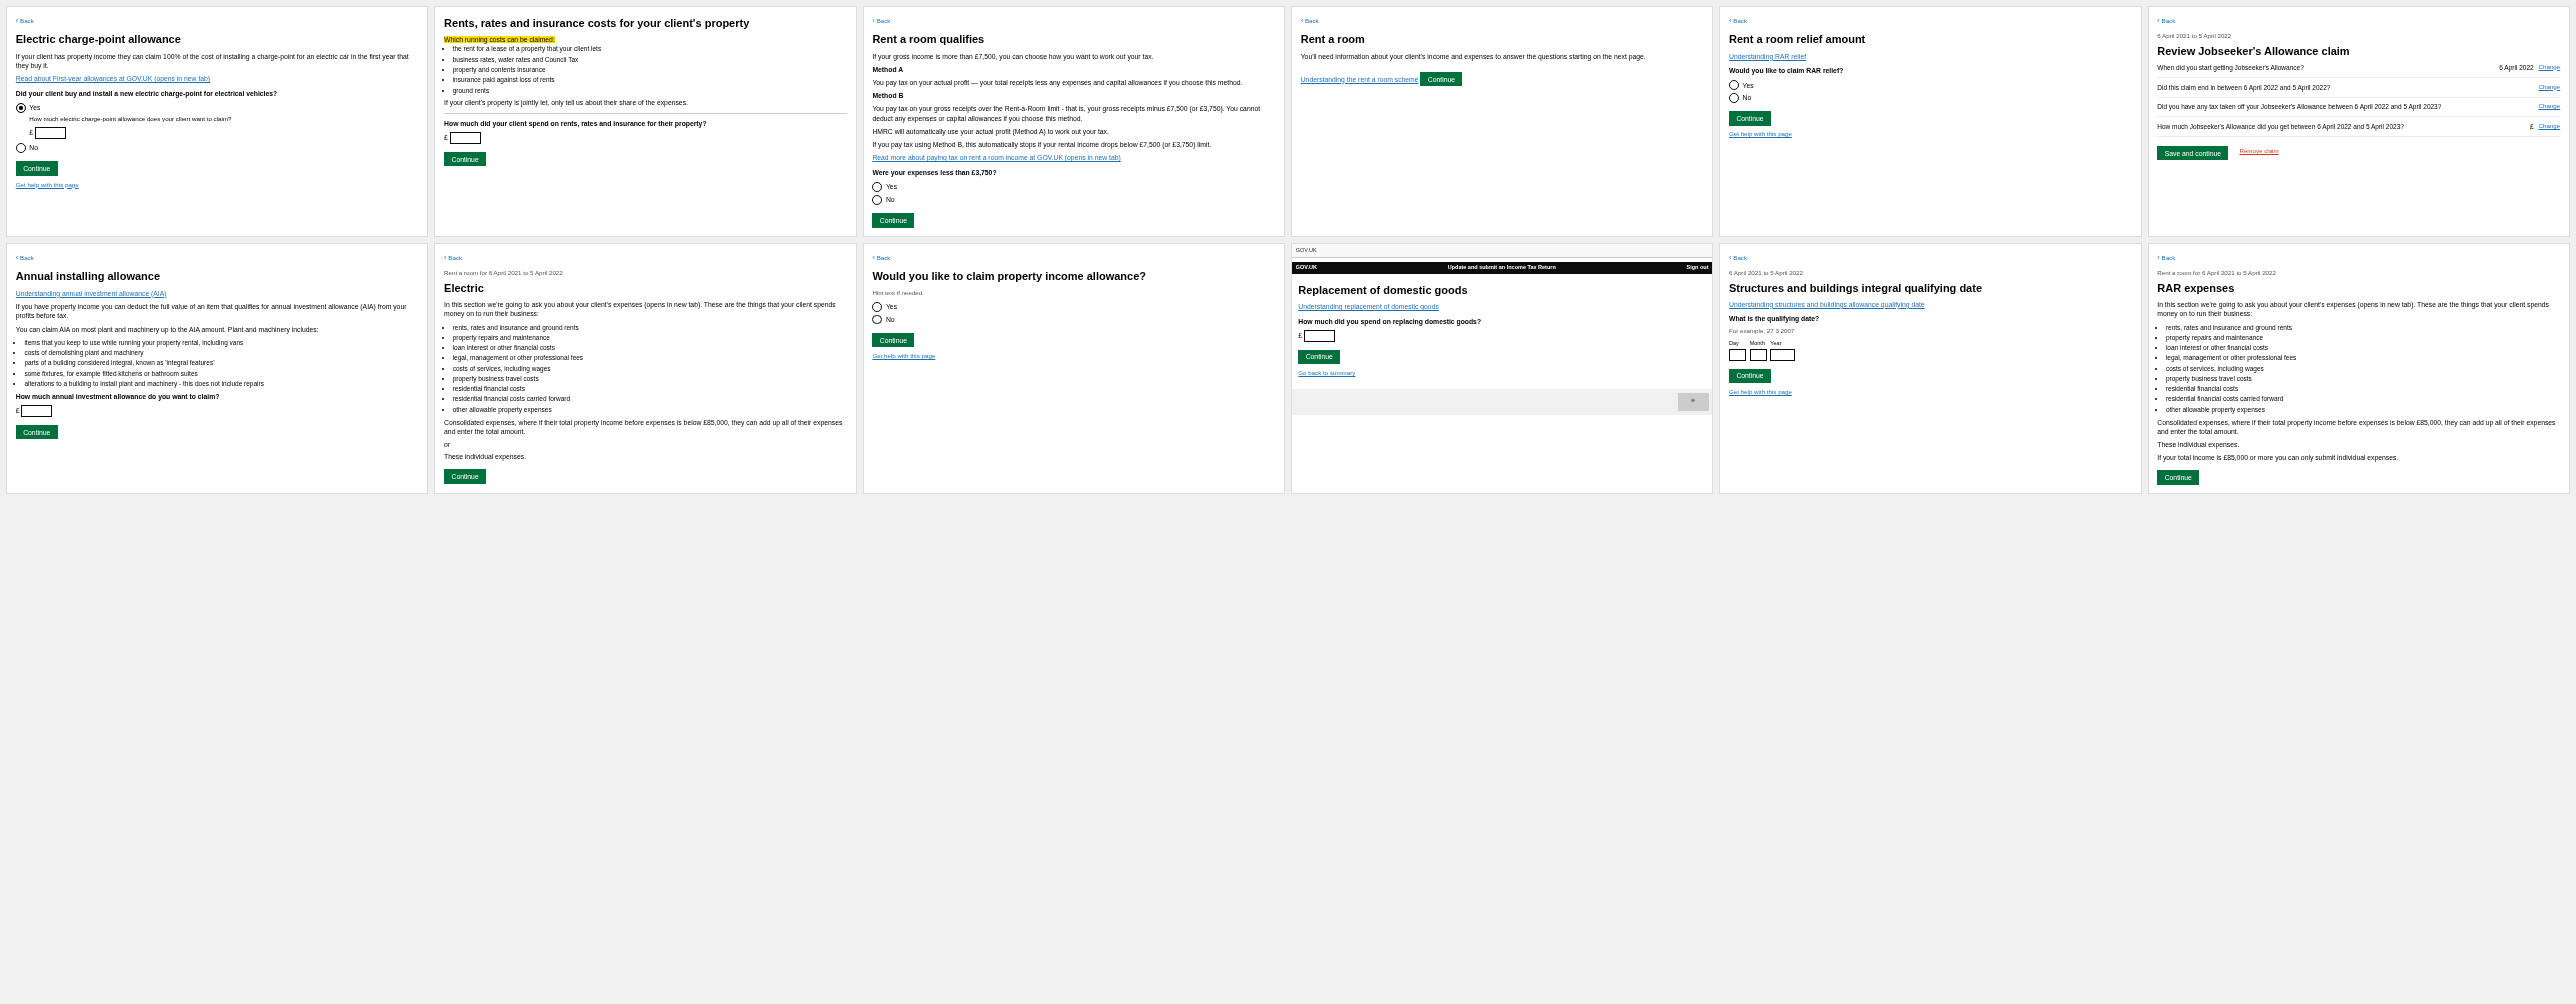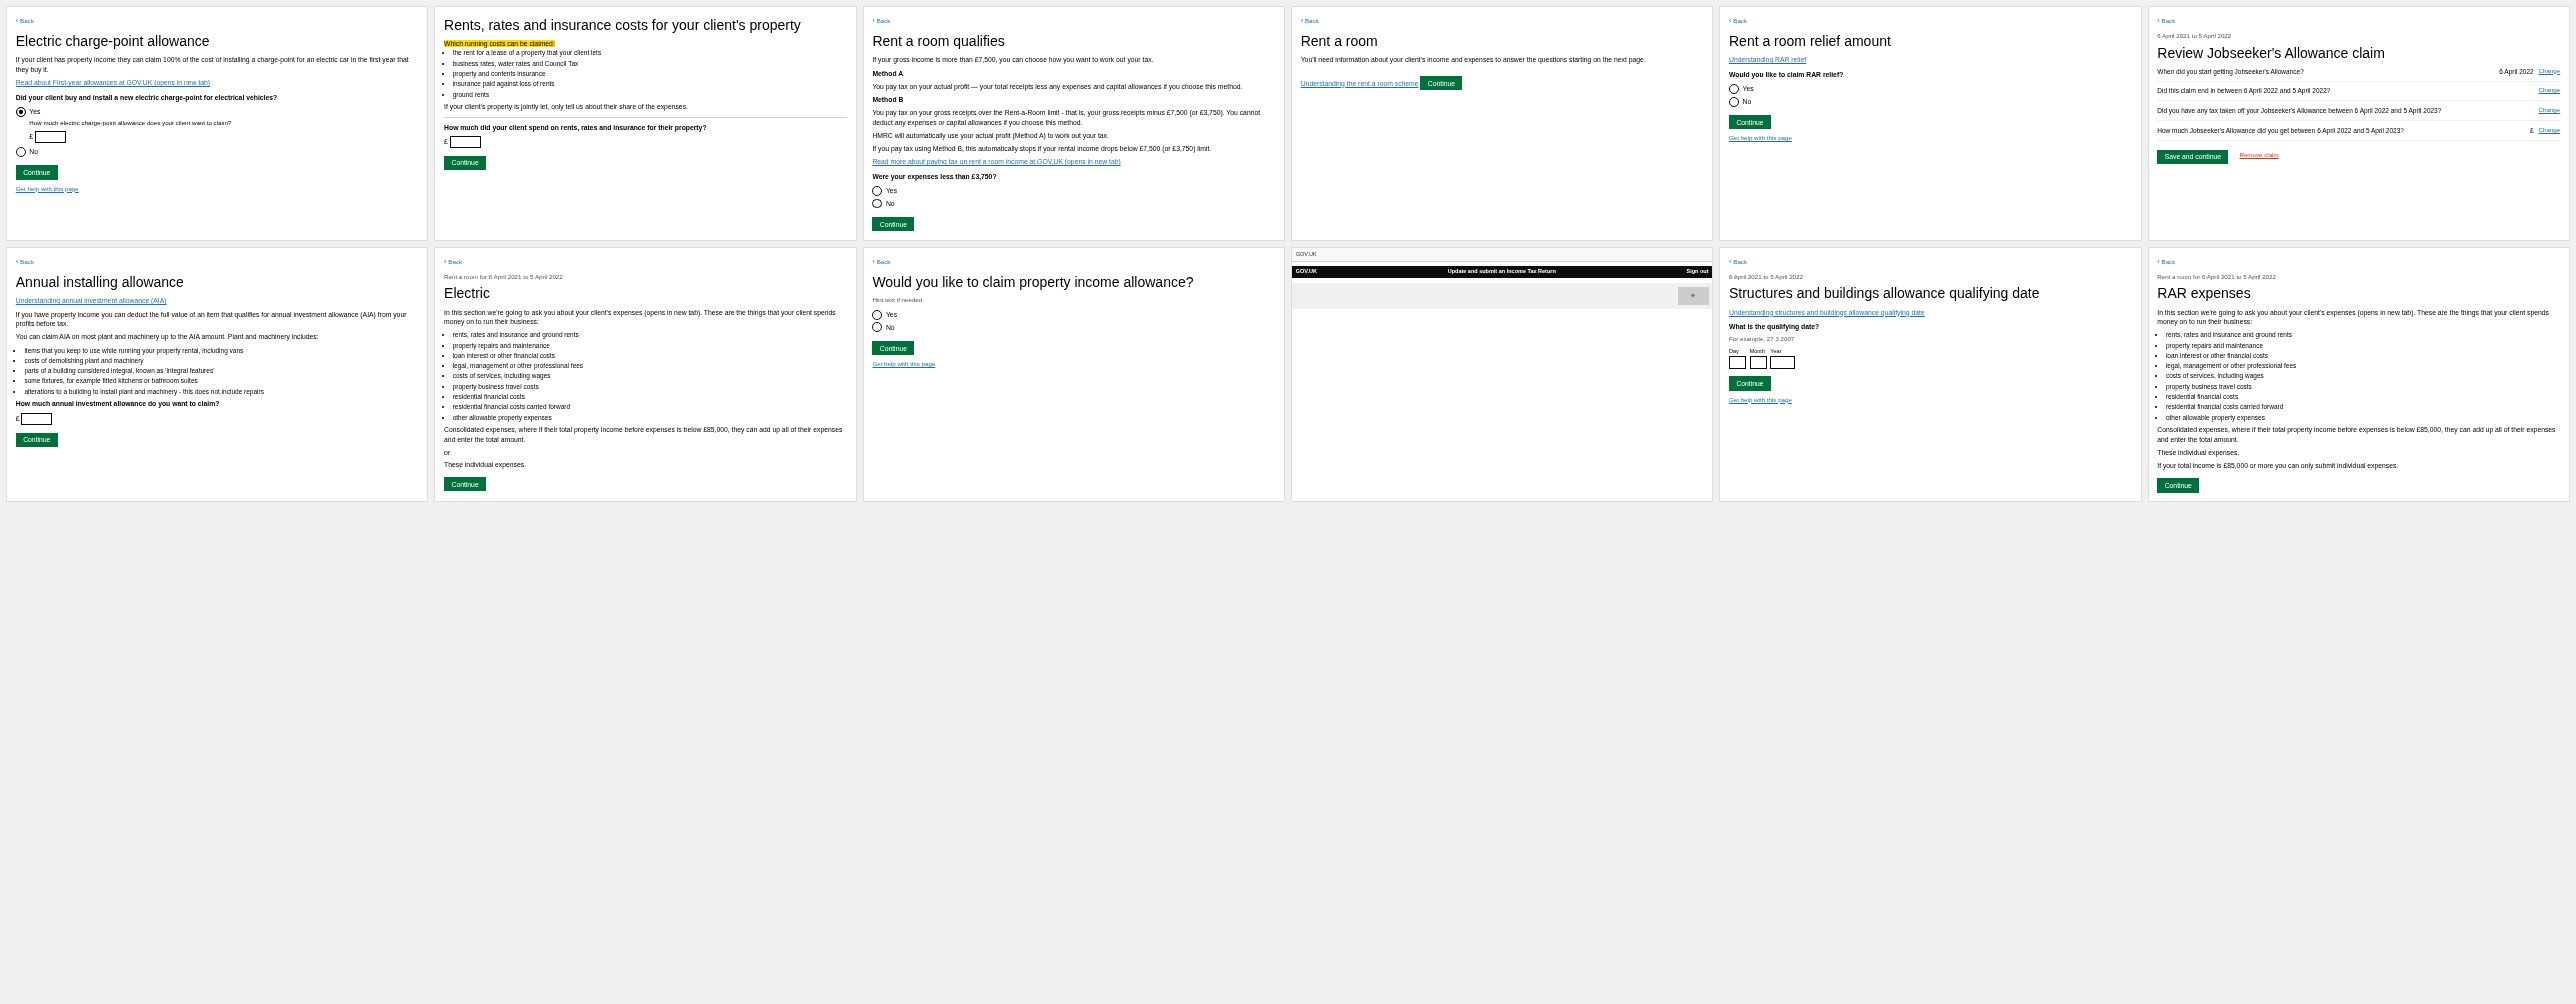--- a/index.html
+++ b/index.html
@@ -30,22 +30,22 @@
       display: flex;
       align-items: center;
       gap: 1.8px;
       margin-bottom: 6.2px;
     }
     .back-link::before {
       content: "‹";
       font-size: 7.4px;
     }
     h2 {
-      font-size: 14px;
-      font-weight: normal;
+      font-size: 11px;
+      font-weight: bold;
       margin-bottom: 4.9px;
       line-height: 1.3;
     }
     p { margin-bottom: 3.7px; font-size: 6.8px; }
     ul { margin-left: 8.6px; margin-bottom: 3.7px; }
     li { margin-bottom: 1.2px; font-size: 6.5px; }
     .blue-link { color: #1d70b8; text-decoration: underline; cursor: pointer; }
     .btn-green {
       background: #00703c;
       color: #fff;
@@ -323,31 +323,42 @@
 
   <div class="card" style="padding:0;overflow:hidden;">
     <div class="browser-bar">
       <span>GOV.UK</span>
     </div>
     <div class="gov-header">
       <span>GOV.UK</span>
       <span>Update and submit an Income Tax Return</span>
       <span>Sign out</span>
     </div>
+    <div style="padding:6.2px;">
+      <h2>Replacement of domestic goods</h2>
+      <a class="blue-link">Understanding replacement of domestic goods</a>
+      <p style="font-weight:bold;font-size:6.8px;margin-top:4.9px;">How much did you spend on replacing domestic goods?</p>
+      <div style="display:flex;align-items:center;gap:1.8px;margin:3.7px 0;">
+        <span>£</span>
+        <input class="input-field-sm" value="" style="">
+      </div>
+      <button class="btn-green">Continue</button>
+      <a class="help-link">Go back to summary</a>
+    </div>
     <div style="background:#f0f0f0;padding:3.7px;margin-top:4.9px;display:flex;justify-content:flex-end;">
       <div style="width:31px;height:18.5px;background:#ccc;display:flex;align-items:center;justify-content:center;font-size:4.9px;">♔</div>
     </div>
   </div>
 
   <div class="card">
     <div class="back-link">
       <span>Back</span>
     </div>
     <div class="tag-date">6 April 2021 to 5 April 2022</div>
-    <h2>Structures and buildings allowance qualifying date</h2>
+    <h2>Structures and buildings integral qualifying date</h2>
     <a class="blue-link">Understanding structures and buildings allowance qualifying date</a>
     <p style="font-weight:bold;margin-top:4.9px;font-size:6.8px;">What is the qualifying date?</p>
     <p style="font-size:6.2px;color:#555;">For example, 27 3 2007</p>
     <div style="display:flex;gap:3.7px;margin:3.7px 0;">
       <div>
         <div style="font-size:5.5px;margin-bottom:1.2px;">Day</div>
         <input class="input-field-sm" style="width: 17px;" value="">
       </div>
       <div>
         <div style="font-size:5.5px;margin-bottom:1.2px;">Month</div>

